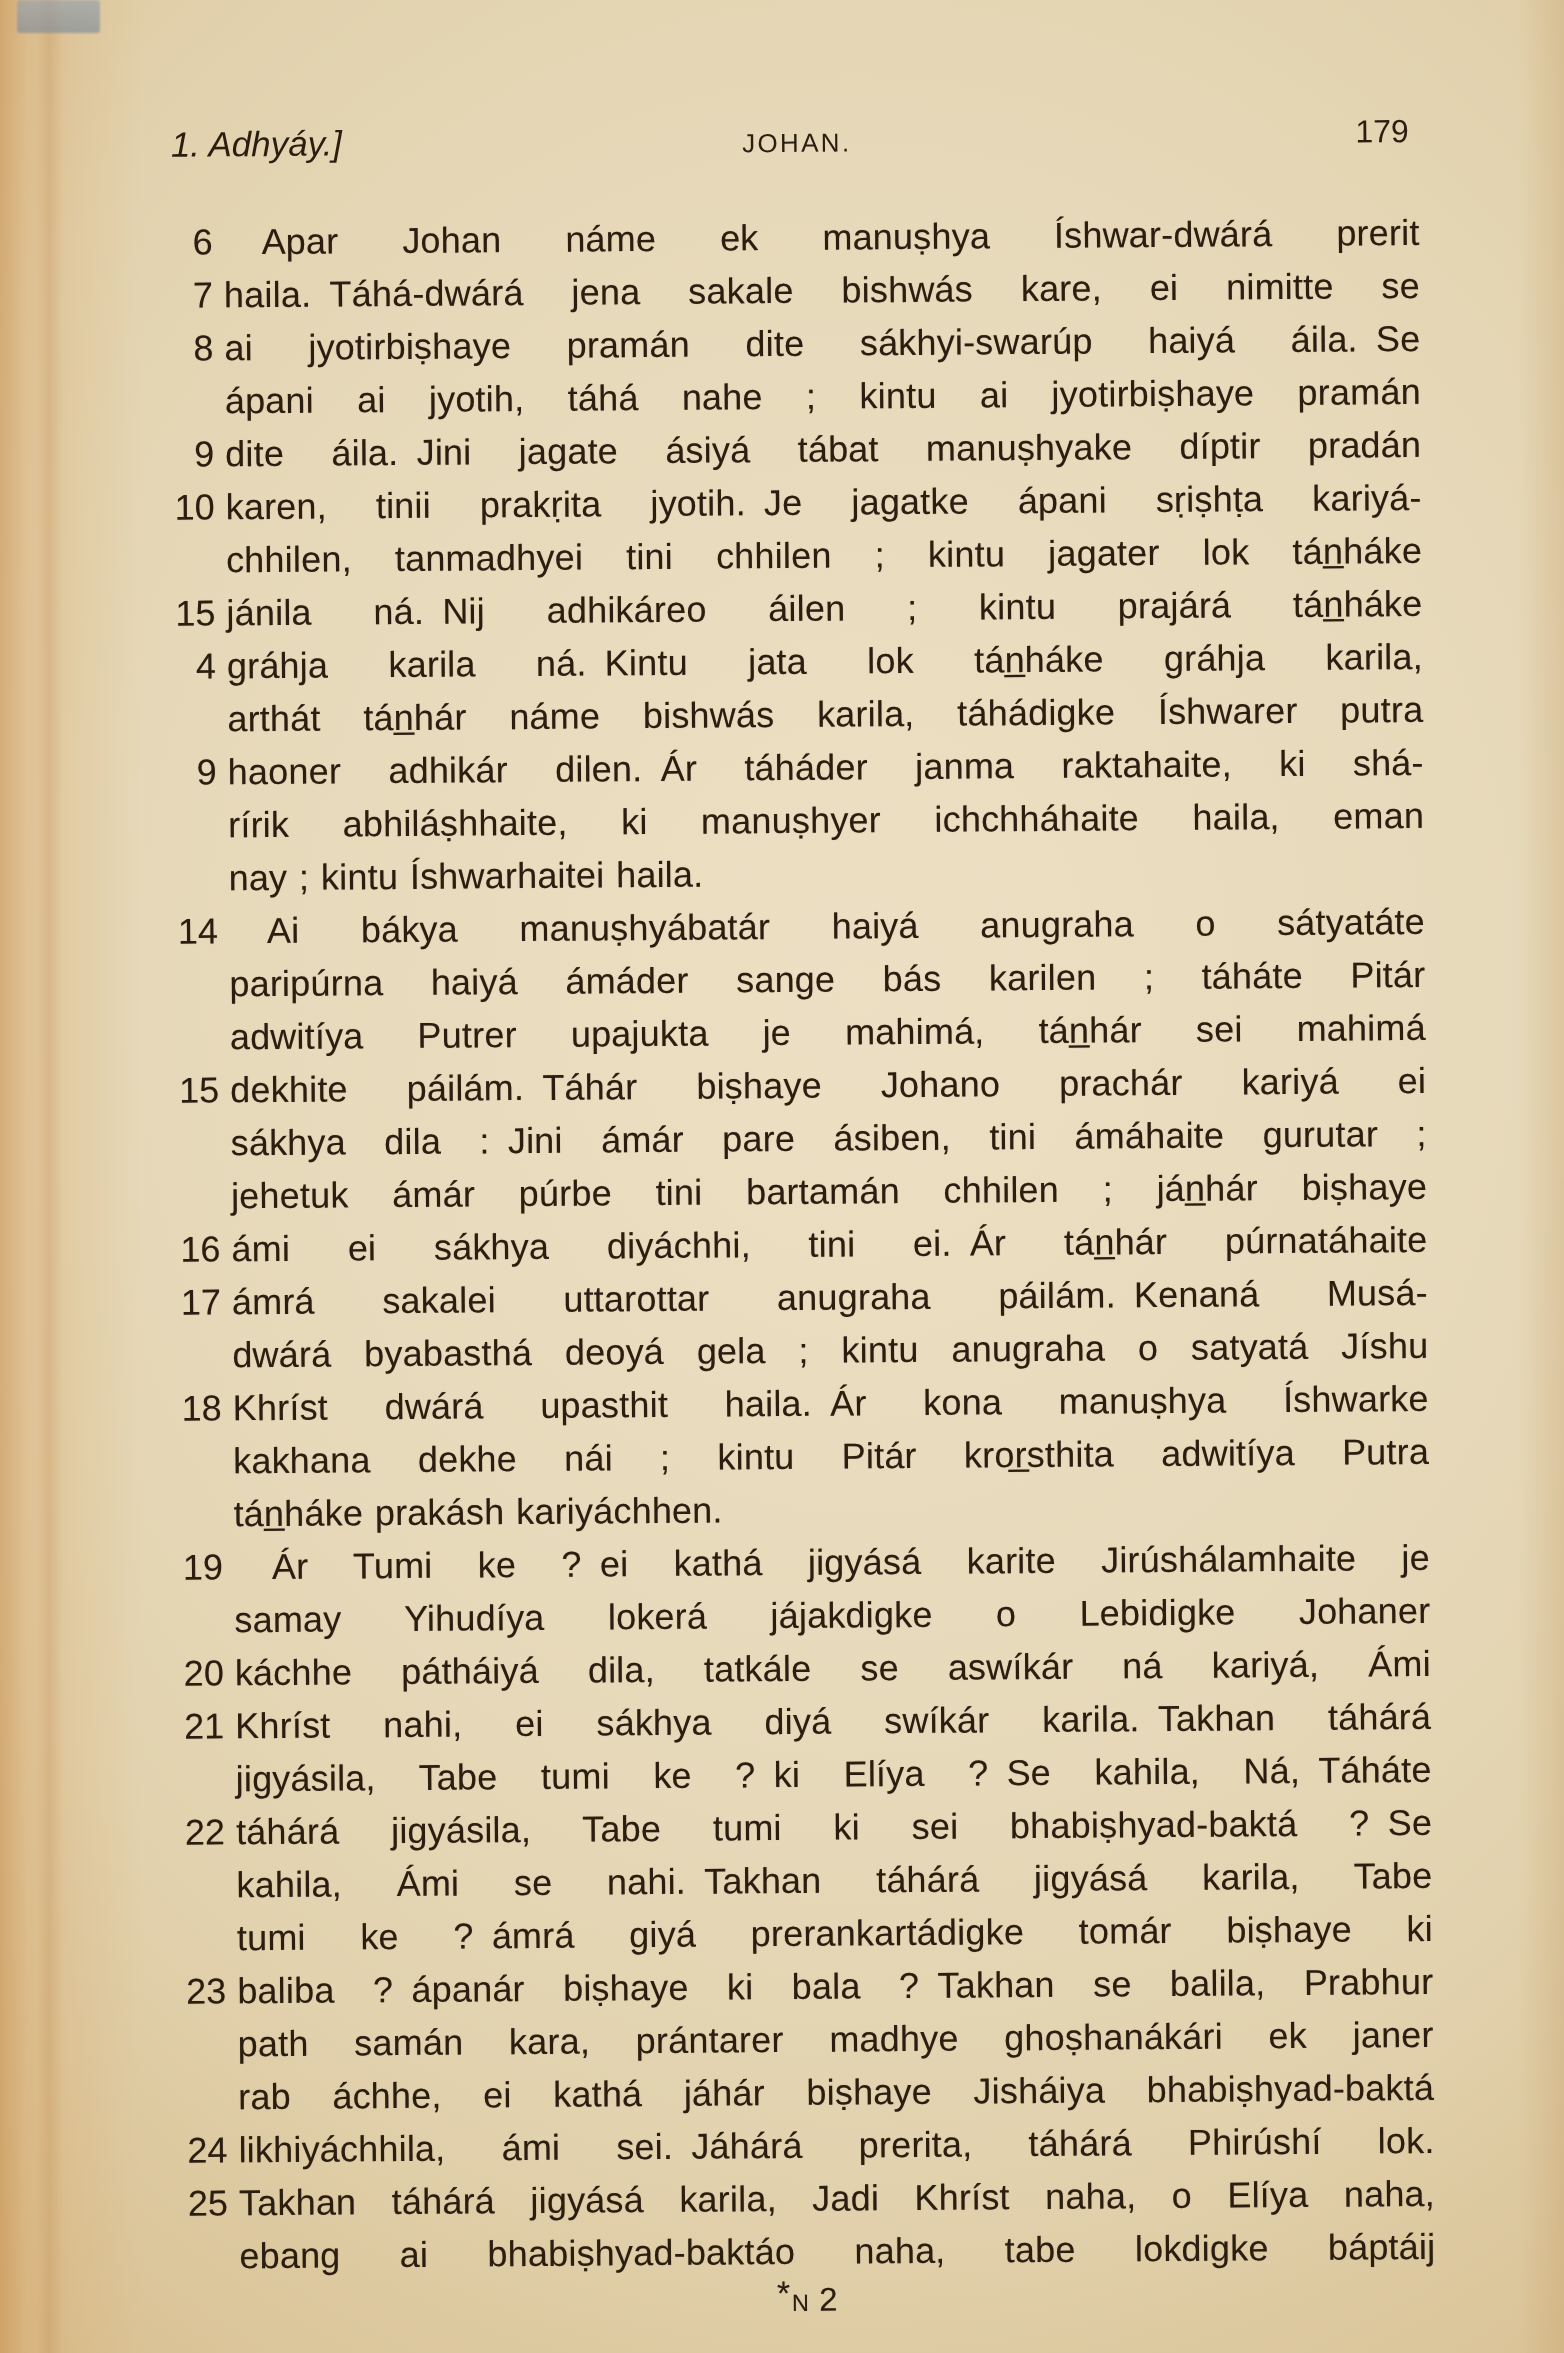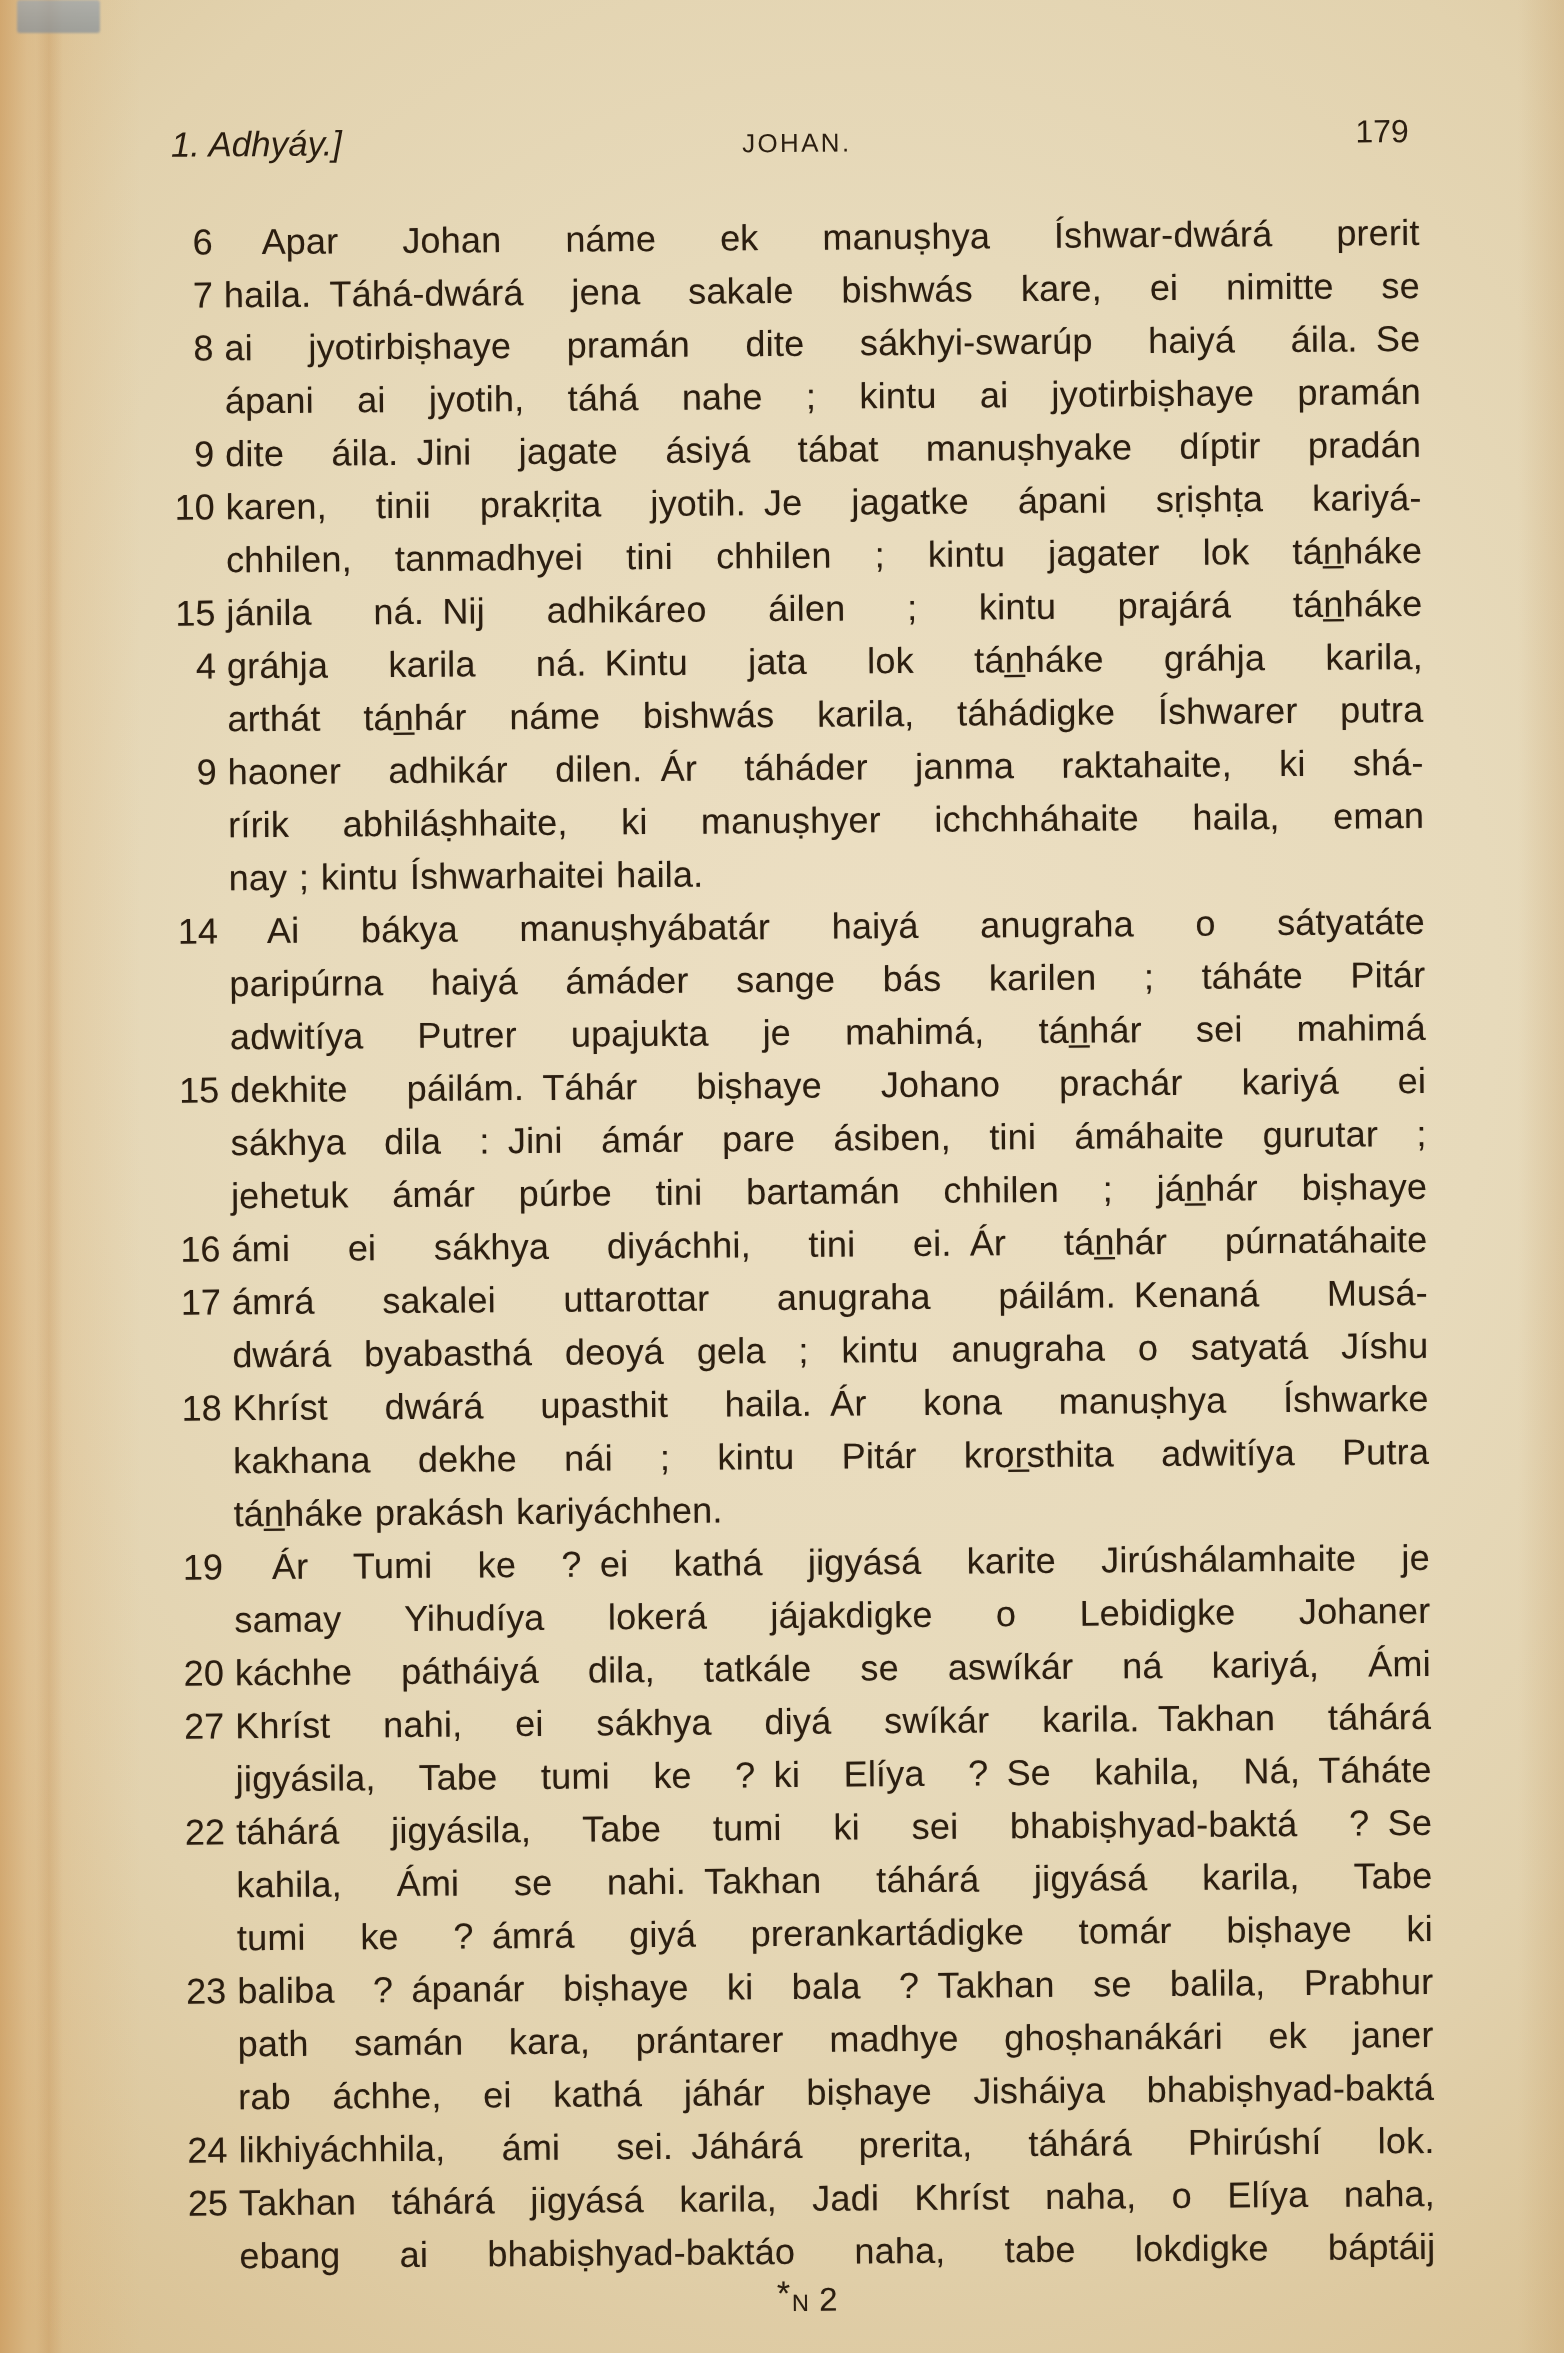--- a/index.html
+++ b/index.html
@@ -156,21 +156,21 @@
         </div>
         <div class="line">
           <span class="vnum"></span>
           <span class="ltext">samay Yihudíya lokerá jájakdigke o Lebidigke Johaner</span>
         </div>
         <div class="line">
           <span class="vnum">20</span>
           <span class="ltext">káchhe pátháiyá dila, tatkále se aswíkár ná kariyá, Ámi</span>
         </div>
         <div class="line">
-          <span class="vnum">27</span>
+          <span class="vnum">21</span>
           <span class="ltext">Khríst nahi, ei sákhya diyá swíkár karila. Takhan táhárá</span>
         </div>
         <div class="line">
           <span class="vnum"></span>
           <span class="ltext">jigyásila, Tabe tumi ke ? ki Elíya ? Se kahila, Ná, Táháte</span>
         </div>
         <div class="line">
           <span class="vnum">22</span>
           <span class="ltext">táhárá jigyásila, Tabe tumi ki sei bhabiṣhyad-baktá ? Se</span>
         </div>

